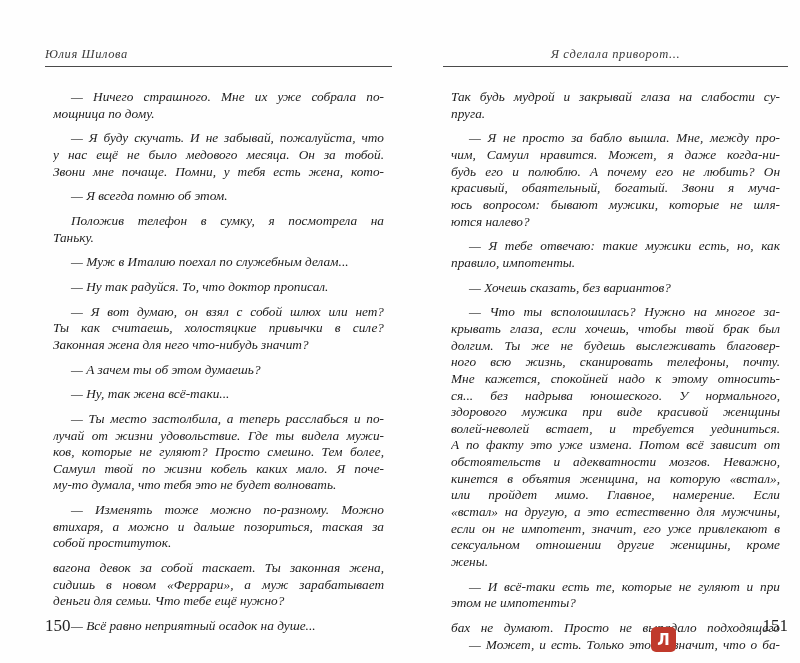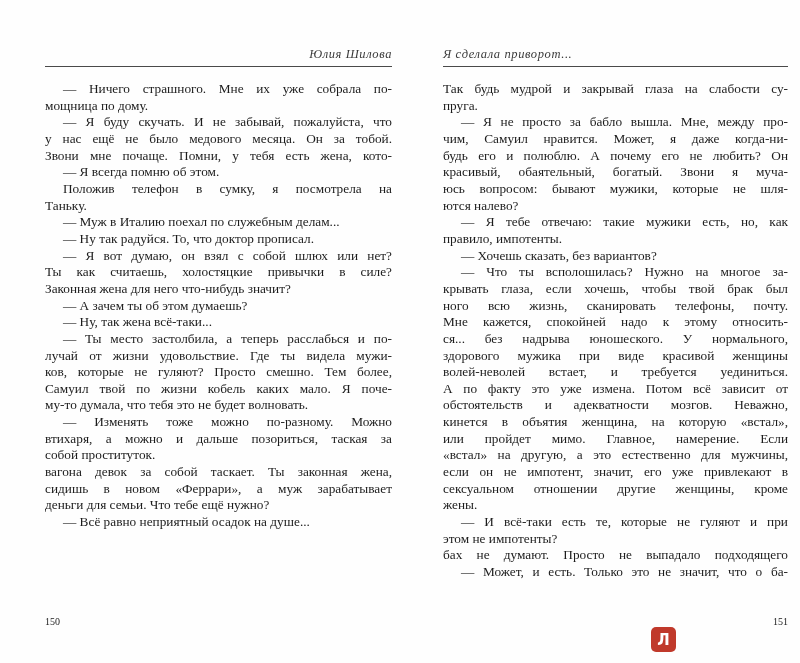--- a/index.html
+++ b/index.html
@@ -28,54 +28,54 @@
     position: absolute;
     top: 47px;
     left: 0;
     width: 100%;
     font-style: italic;
     font-size: 12.5px;
     letter-spacing: 0.6px;
     color: #3a3a3a;
     white-space: nowrap;
   }
-  .page.left  .runhead { text-align: right; }
-  .page.right .runhead { text-align: left; }
+  .page.left  .runhead { text-align: left; }
+  .page.right .runhead { text-align: center; }
 
   .rule {
     position: absolute;
     top: 66px;
     left: 0;
     width: 100%;
     height: 0;
     border-top: 1.2px solid #4a4a4a;
   }
 
   .body-text {
     position: absolute;
     top: 81px;
     left: 0;
     width: 100%;
     font-size: 13.3px;
     line-height: 16.65px;
   }
-  .para { margin: 0; }
+  .para { margin: 8px; font-style: italic; }
   .line {
     text-align: justify;
     text-align-last: justify;
     overflow: hidden;
     white-space: normal;
   }
   .line.lastline { text-align-last: left; }
   .line.indent   { text-indent: 18px; }
 
   .pagenum {
     position: absolute;
     top: 616px;
-    font-size: 10px;
+    font-size: 17px;
     color: #222222;
   }
   .page.left  .pagenum { left: 0; }
   .page.right .pagenum { right: 0; }
 
   .watermark {
     position: absolute;
     left: 651px;
     top: 627px;
     width: 25px;
@@ -175,20 +175,21 @@
         <div class="para">
           <div class="line indent">— Я тебе отвечаю: такие мужики есть, но, как</div>
           <div class="line lastline">правило, импотенты.</div>
         </div>
         <div class="para">
           <div class="line indent lastline">— Хочешь сказать, без вариантов?</div>
         </div>
         <div class="para">
           <div class="line indent">— Что ты всполошилась? Нужно на многое за-</div>
           <div class="line">крывать глаза, если хочешь, чтобы твой брак был</div>
+          <div class="line">долгим. Ты же не будешь выслеживать благовер-</div>
           <div class="line">ного всю жизнь, сканировать телефоны, почту.</div>
           <div class="line">Мне кажется, спокойней надо к этому относить-</div>
           <div class="line">ся... без надрыва юношеского. У нормального,</div>
           <div class="line">здорового мужика при виде красивой женщины</div>
           <div class="line">волей-неволей встает, и требуется уединиться.</div>
           <div class="line">А по факту это уже измена. Потом всё зависит от</div>
           <div class="line">обстоятельств и адекватности мозгов. Неважно,</div>
           <div class="line">кинется в объятия женщина, на которую «встал»,</div>
           <div class="line">или пройдет мимо. Главное, намерение. Если</div>
           <div class="line">«встал» на другую, а это естественно для мужчины,</div>

